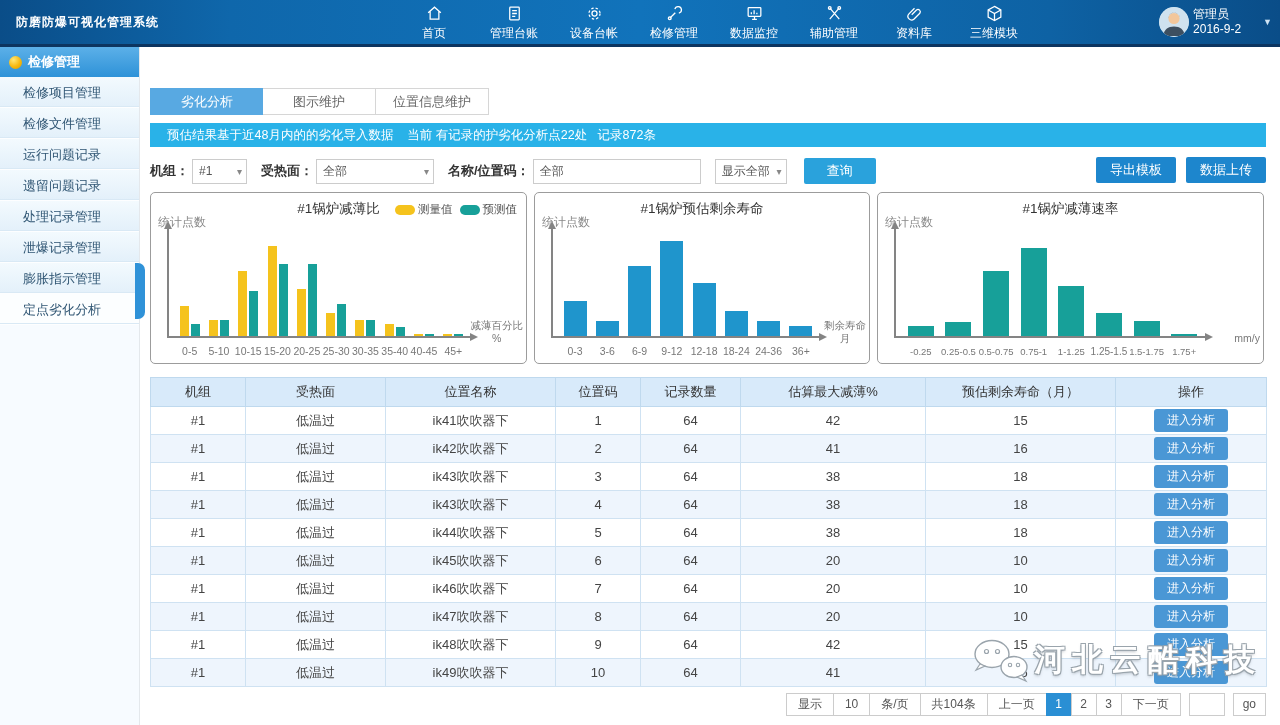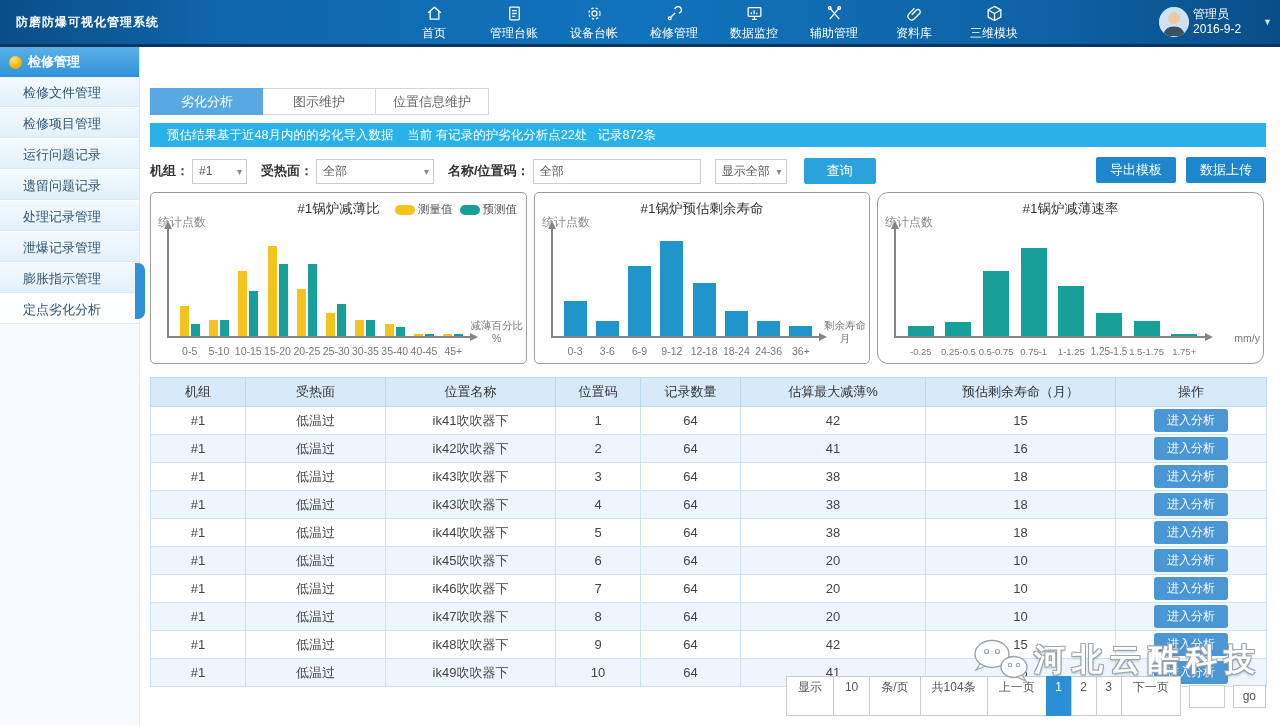--- a/index.html
+++ b/index.html
@@ -53,21 +53,21 @@
   .finput { border:1px solid #ccc; height:25px; width:168px; font-size:12px; color:#555; padding:0 6px; font-family:inherit; }
   .query-btn { margin-left:17px; width:72px; height:26px; background:#2aa2dc; color:#fff; border:none; border-radius:2px;
     font-size:13px; cursor:pointer; font-family:Liberation Serif, serif; }
   .top-actions { position:absolute; right:14px; top:110px; display:flex; gap:10px; }
   .blue-btn { height:26px; padding:0 14px; background:#1d86cd; color:#fff; border:none; border-radius:2px; font-size:13px;
     cursor:pointer; font-family:inherit; }
 
   
   .charts { position:absolute; left:10px; top:145px; display:flex; gap:7px; }
   .chart-card { height:172px; border:1px solid #9c9c9c; border-radius:5px; position:relative; background:#fff; }
-  .chart-card.c1 { width:377px; } .chart-card.c2 { width:336px; } .chart-card.c3 { width:387px;border-radius:11px; }
+  .chart-card.c1 { width:377px; } .chart-card.c2 { width:336px; } .chart-card.c3 { width:387px; }
   .chart-title { position:absolute; top:7px; left:0; right:0; text-align:center; font-size:13.5px; color:#333; }
   .legend { position:absolute; top:9px; right:9px; display:flex; gap:7px; align-items:center; font-size:11.5px; color:#555; background:#fff; }
   .legend-item { display:flex; align-items:center; gap:3px; }
   .swatch { width:20px; height:10px; border-radius:5px; }
   .ylab { position:absolute; left:7px; top:21px; font-size:12px; color:#888; }
   .yaxis { position:absolute; left:16px; top:32px; bottom:25px; width:2px; background:#848484; }
   .yaxis::before { content:''; position:absolute; top:-8px; left:-3.5px; border:4.5px solid transparent; border-bottom:8px solid #848484; }
   .xaxis { position:absolute; left:16px; bottom:25px; height:2px; background:#848484; }
   .xaxis::after { content:''; position:absolute; right:-8px; top:-3.5px; border:4.5px solid transparent; border-left:8px solid #848484; }
   .bars { position:absolute; bottom:27px; height:100px; display:flex; align-items:flex-end; }
@@ -80,21 +80,21 @@
   
   .dtable { position:absolute; left:10px; top:330px; border-collapse:collapse; table-layout:fixed; font-size:13px; }
   .dtable th { background:#d8eafa; border:1px solid #bfd9ee; height:29px; font-weight:normal; color:#333; }
   .dtable td { border:1px solid #cfe2f2; height:28px; text-align:center; color:#444; background:#fff; }
   .dtable tr.alt td { background:#eef5fd; }
   .orange { color:#ff6a1c; }
   .enter-btn { background:#4a97d5; color:#fff; border:none; border-radius:3px; padding:3px 13px; font-size:12px; cursor:pointer; font-family:inherit; }
 
   
   .pager { position:absolute; right:14px; bottom:9px; display:flex; align-items:center; font-size:12px; color:#555; }
-  .pbox { border:1px solid #ccc; height:40px; line-height:21px; padding:0 11px; margin-left:-1px; background:#fff; text-align:center; cursor:pointer; }
+  .pbox { border:1px solid #ccc; height:23px; line-height:21px; padding:0 11px; margin-left:-1px; background:#fff; text-align:center; cursor:pointer; }
   .pbox.static { cursor:default; }
   .pbox.pg { padding:0 8px; min-width:26px; }
   .pbox.active { background:#2a8fd4; border-color:#2a8fd4; color:#fff; }
   .pinput { width:36px; height:23px; border:1px solid #ccc; margin-left:8px; font-family:inherit; }
   .gobox { border:1px solid #ccc; height:23px; line-height:21px; padding:0 9px; margin-left:8px; background:#fff; cursor:pointer; }
 
   
   .watermark { position:absolute; right:18px; top:588px; display:flex; align-items:center; gap:2px; z-index:40; pointer-events:none; }
   .wm-text { font-size:31px; font-weight:bold; color:#fff; letter-spacing:7px; white-space:nowrap;
     text-shadow:-1px -1px 0 #9aa4ac, 1px -1px 0 #9aa4ac, -1px 1px 0 #9aa4ac, 1px 1px 0 #9aa4ac, 0 2px 3px rgba(120,130,140,.5); }
@@ -180,22 +180,22 @@
     </div>
     <span class="top-caret">▼</span>
   </div>
 
   <div class="sidebar">
     <div class="sb-header">
       <span class="ball"></span>
       <span>检修管理</span>
     </div>
     <div id="sb-items">
+        <div class="sb-item">检修项目管理</div>
         <div class="sb-item">检修文件管理</div>
-        <div class="sb-item">检修项目管理</div>
         <div class="sb-item">运行问题记录</div>
         <div class="sb-item">遗留问题记录</div>
         <div class="sb-item">处理记录管理</div>
         <div class="sb-item">泄爆记录管理</div>
         <div class="sb-item">膨胀指示管理</div>
         <div class="sb-item active">定点劣化分析</div>
       </div>
   </div>
   <div class="active-tab"></div>
 

